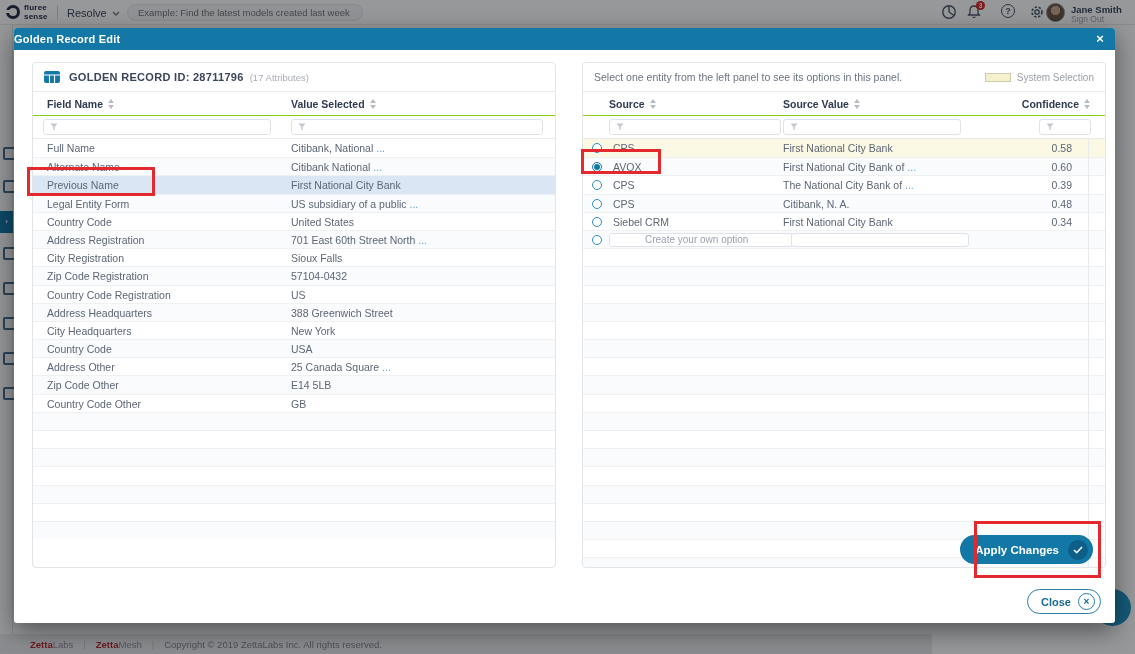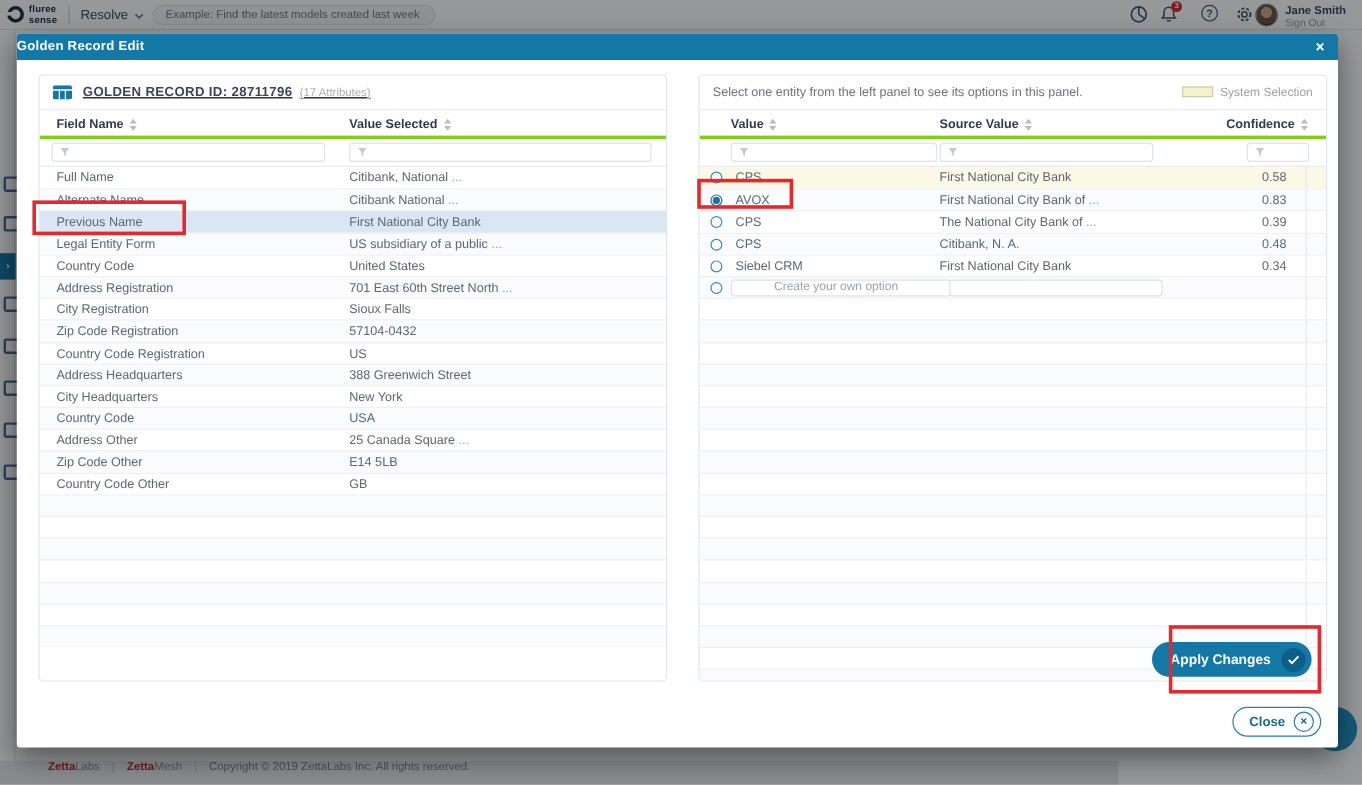--- a/index.html
+++ b/index.html
@@ -23,48 +23,48 @@
   #avatar { position:absolute; left:1046px; top:3px; width:19px; height:19px; border-radius:50%;
     background:radial-gradient(circle at 50% 38%, #c9a58c 0 34%, #6b5346 35% 70%, #3c332d 71%); border:1px solid #888; cursor:pointer; }
   #user-name { position:absolute; left:1071px; top:4px; font-size:9.5px; font-weight:bold; color:#3a4559; }
   #sign-out { position:absolute; left:1071px; top:14px; font-size:8.5px; color:#9aa2ad; cursor:pointer; }
 
   
   #side-sliver { position:absolute; left:0; top:25px; width:13px; height:609px; background:#fdfdfd; border-right:1px solid #e5e5e5; }
   .sliver-ico { position:absolute; left:3px; width:14px; height:13px; border:2px solid #23557e; border-radius:2px; opacity:.85; }
   .sliver-active { position:absolute; left:0; width:13px; height:22px; background:#1478a6; color:#fff; font-size:8px; line-height:22px; text-align:center; font-weight:bold; }
 
-  #footer { position:absolute; left:0; bottom:0; width:932px; height:20px; background:#ebebed; display:flex; align-items:flex-start; font-size:9.5px; color:#7d838c; padding-left:40px; gap:10px; }
+  #footer { position:absolute; left:0; bottom:0; width:932px; height:20px; background:#ebebed; display:flex; align-items:center; font-size:9.5px; color:#7d838c; padding-left:30px; gap:10px; }
   .brand b { color:#b5282e; } .brand span { color:#8a8f98; }
   .foot-sep { color:#c0c3c8; }
 
   #fab { position:absolute; left:1094px; top:589px; width:37px; height:37px; border-radius:50%; background:#155a78; z-index:6; cursor:pointer; }
 
   
   #overlay { position:absolute; inset:0; background:rgba(8,10,14,.42); z-index:5; }
 
   
   #modal { position:absolute; left:14px; top:28px; width:1101px; height:595px; background:#fff; z-index:10;
     border-radius:3px; box-shadow:0 8px 24px rgba(0,0,0,.45); }
   #modal-header { height:22px; background:#1478a6; border-radius:3px 3px 0 0; color:#fff; font-size:11px;
     font-weight:bold; line-height:22px; letter-spacing:.2px; position:relative; }
   #modal-x { position:absolute; right:11px; top:0; font-size:13px; font-weight:bold; cursor:pointer; line-height:22px; }
 
   .panel { position:absolute; top:34px; width:524px; height:506px; border:1px solid #e2e4e8; border-radius:4px; background:#fff; overflow:hidden; }
-  #panel-left { left:18px;text-decoration:underline; } #panel-right { left:568px; }
+  #panel-left { left:18px; } #panel-right { left:568px; }
 
   .panel-top { height:29px; border-bottom:1px solid #e8eaed; display:flex; align-items:center; padding:0 11px; }
   #rec-label { font-size:11px; font-weight:bold; color:#3a4559; letter-spacing:.3px; margin-left:9px; }
   #rec-attrs { font-size:9.5px; color:#a8adb5; margin-left:6px; }
   #instruction { font-size:10.5px; color:#6b7480; }
-  #legend { margin-left:auto; display:flex; gap:6px;padding-left:24px; }
+  #legend { margin-left:auto; display:flex; align-items:center; gap:6px;padding-left:24px; }
   #legend-swatch { width:26px; height:9px; background:#f5f1cd; border:1px solid #cfcab0; }
   #legend-label { font-size:10px; color:#9aa0a8; }
 
-  .thead { position:relative; height:24px; border-bottom:3px solid #84cc16; font-size:10.5px; font-weight:bold; color:#2f3b50; }
+  .thead { position:relative; height:24px; border-bottom:1px solid #84cc16; font-size:10.5px; font-weight:bold; color:#2f3b50; }
   .th { position:absolute; top:0; height:24px; display:flex; align-items:center; gap:5px; cursor:pointer; }
   .sort { display:inline-block; }
   .sort i { display:block; width:0; height:0; border-left:3px solid transparent; border-right:3px solid transparent; }
   .sort .up { border-bottom:4px solid #b6bcc4; margin-bottom:2px; }
   .sort .dn { border-top:4px solid #b6bcc4; }
 
   .filters { position:relative; height:23px; border-bottom:1px solid #e8eaed; }
   .filter-box { position:absolute; top:3px; height:16px; border:1px solid #dfe2e6; border-radius:3px; background:#fff; display:flex; align-items:center; padding-left:6px; cursor:text; }
 
   .rows { position:absolute; left:0; right:0; top:76px; bottom:0; overflow:hidden; }
@@ -280,21 +280,21 @@
   <div class="panel" id="panel-right">
     <div class="panel-top">
       <span id="instruction">Select one entity from the left panel to see its options in this panel.</span>
       <span id="legend">
         <span id="legend-swatch"></span>
         <span id="legend-label">System Selection</span>
       </span>
     </div>
     <div class="thead">
       <div class="th" style="left:26px">
-        <span>Value</span>
+        <span>Source</span>
         <span class="sort">
             <i class="up"></i>
             <i class="dn"></i>
           </span>
       </div>
       <div class="th" style="left:200px">
         <span>Source Value</span>
         <span class="sort">
             <i class="up"></i>
             <i class="dn"></i>
@@ -329,21 +329,21 @@
         <div class="row sys">
           <div class="radio"></div>
           <div class="cell c-src">CPS</div>
           <div class="cell c-sval">First National City Bank</div>
           <div class="cell c-conf">0.58</div>
         </div>
         <div class="row">
           <div class="radio checked"></div>
           <div class="cell c-src">AVOX</div>
           <div class="cell c-sval">First National City Bank of <span class="dots">...</span></div>
-          <div class="cell c-conf">0.83</div>
+          <div class="cell c-conf">0.60</div>
         </div>
         <div class="row">
           <div class="radio"></div>
           <div class="cell c-src">CPS</div>
           <div class="cell c-sval">The National City Bank of <span class="dots">...</span></div>
           <div class="cell c-conf">0.39</div>
         </div>
         <div class="row">
           <div class="radio"></div>
           <div class="cell c-src">CPS</div>

